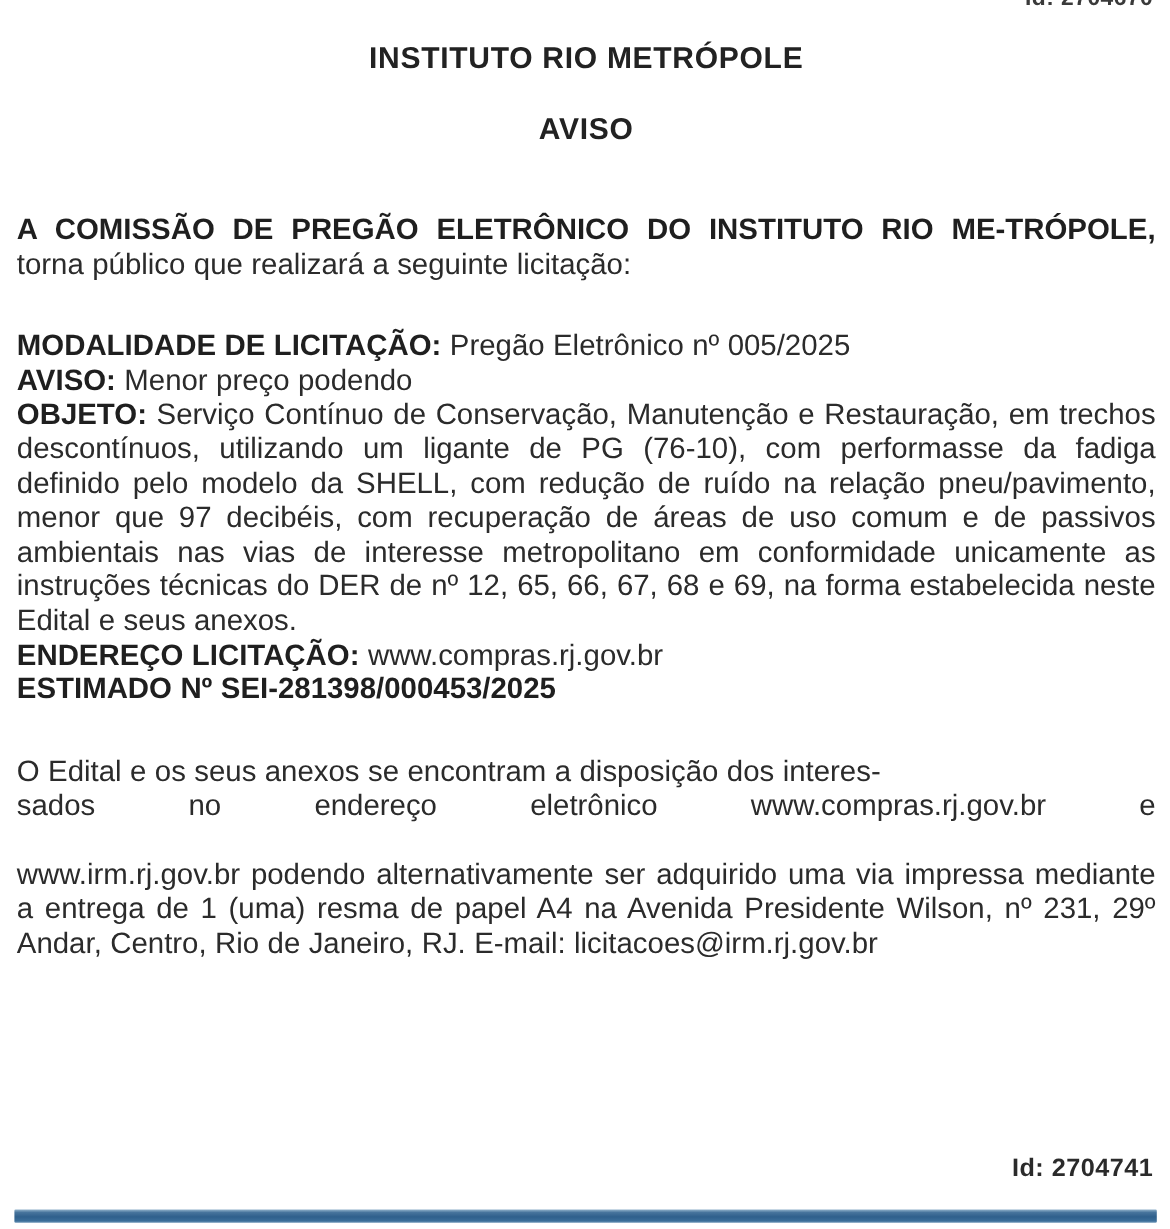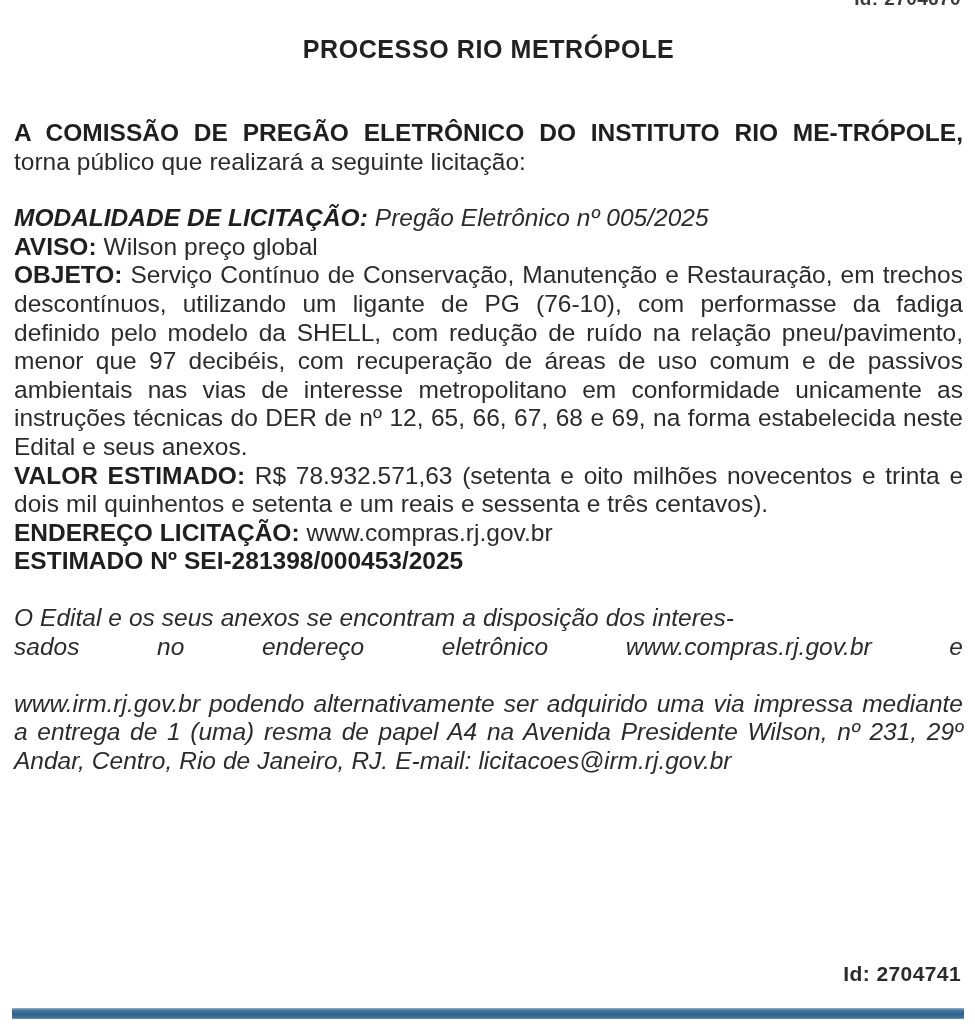--- a/index.html
+++ b/index.html
@@ -76,22 +76,21 @@
 
   .para.block-lead {
     margin-top: 55px;
   }
 
   .para.tight {
     margin-top: 0;
   }
 
   .para.gap-before {
-    margin-top: 28px;
-    font-style: italic;
+    margin-top: 40px;
   }
 
   .lbl {
     font-weight: bold;
     color: #1f1f1f;
   }
 
   
   .noj {
     text-align: left;
@@ -137,32 +136,32 @@
 </style>
 </head>
 <body>
 
 <div class="page">
 
   <div class="top-id">Id: 2704670</div>
 
   <div class="content">
 
-    <h1 class="title-main">PROCESSO RIO METRÓPOLE</h1>
+    <h1 class="title-main">INSTITUTO RIO METRÓPOLE</h1>
 
+    <h2 class="title-sub">AVISO</h2>
 
     <p class="para block-lead"><span class="lbl">A COMISSÃO DE PREGÃO ELETRÔNICO DO INSTITUTO RIO ME-TRÓPOLE,</span><span> torna público que realizará a seguinte licitação:</span></p>
 
     <p class="para gap-before noj"><span class="lbl">MODALIDADE DE LICITAÇÃO:</span><span> Pregão Eletrônico nº 005/2025</span></p>
 
-    <p class="para tight noj"><span class="lbl">AVISO:</span><span> Wilson preço global</span></p>
+    <p class="para tight noj"><span class="lbl">AVISO:</span><span> Menor preço podendo</span></p>
 
     <p class="para tight"><span class="lbl">OBJETO:</span><span> Serviço Contínuo de Conservação, Manutenção e Restauração, em trechos descontínuos, utilizando um ligante de PG (76-10), com performasse da fadiga definido pelo modelo da SHELL, com redução de ruído na relação pneu/pavimento, menor que 97 decibéis, com recuperação de áreas de uso comum e de passivos ambientais nas vias de interesse metropolitano em conformidade unicamente as instruções técnicas do DER de nº 12, 65, 66, 67, 68 e 69, na forma estabelecida neste Edital e seus anexos.</span></p>
 
-    <p class="para tight"><span class="lbl">VALOR ESTIMADO:</span><span> R$ 78.932.571,63 (setenta e oito milhões novecentos e trinta e dois mil quinhentos e setenta e um reais e sessenta e três centavos).</span></p>
 
     <p class="para tight noj"><span class="lbl">ENDEREÇO LICITAÇÃO:</span><span> www.compras.rj.gov.br</span></p>
 
 
     <p class="para tight noj"><span class="lbl">ESTIMADO Nº</span><span class="lbl"> SEI-281398/000453/2025</span></p>
 
     <p class="para gap-before"><span>O Edital e os seus anexos se encontram a disposição dos interes-</span><span class="spread">sados no endereço eletrônico www.compras.rj.gov.br e</span><span>www.irm.rj.gov.br podendo alternativamente ser adquirido uma via impressa mediante a entrega de 1 (uma) resma de papel A4 na Avenida Presidente Wilson, nº 231, 29º Andar, Centro, Rio de Janeiro, RJ. E-mail: licitacoes@irm.rj.gov.br</span></p>
 
   </div>
 

